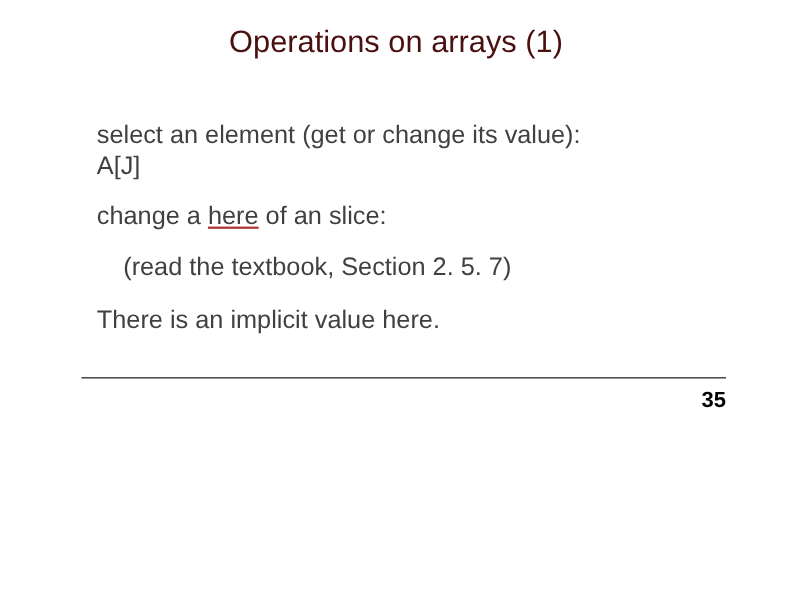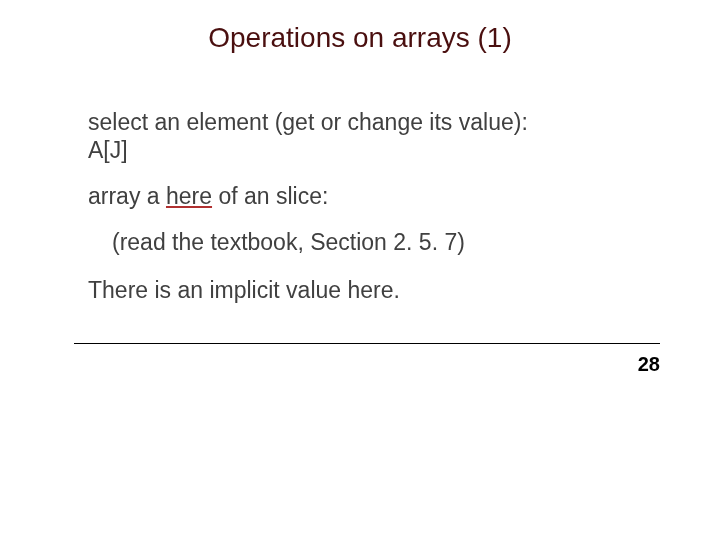--- a/index.html
+++ b/index.html
@@ -71,32 +71,32 @@
   <div class="title">Operations on arrays (1)</div>
 
   <div class="body">
 
     <div class="para">
       <span>select an element (get or change its value):</span><br>
       <span>A[J]</span>
     </div>
 
     <div class="para">
-      <span>array a </span><span class="uline">here</span><span> of an slice:</span>
+      <span>change a </span><span class="uline">here</span><span> of an slice:</span>
     </div>
 
     <div class="indent">
       <span>(read the textbook, Section 2. 5. 7)</span>
     </div>
 
 
 
     <div class="para">
       <span>There is an implicit value here.</span>
     </div>
 
   </div>
 
   <div class="hr"></div>
 
-  <div class="pagenum">28</div>
+  <div class="pagenum">35</div>
 
 </div>
 
 </body></html>

